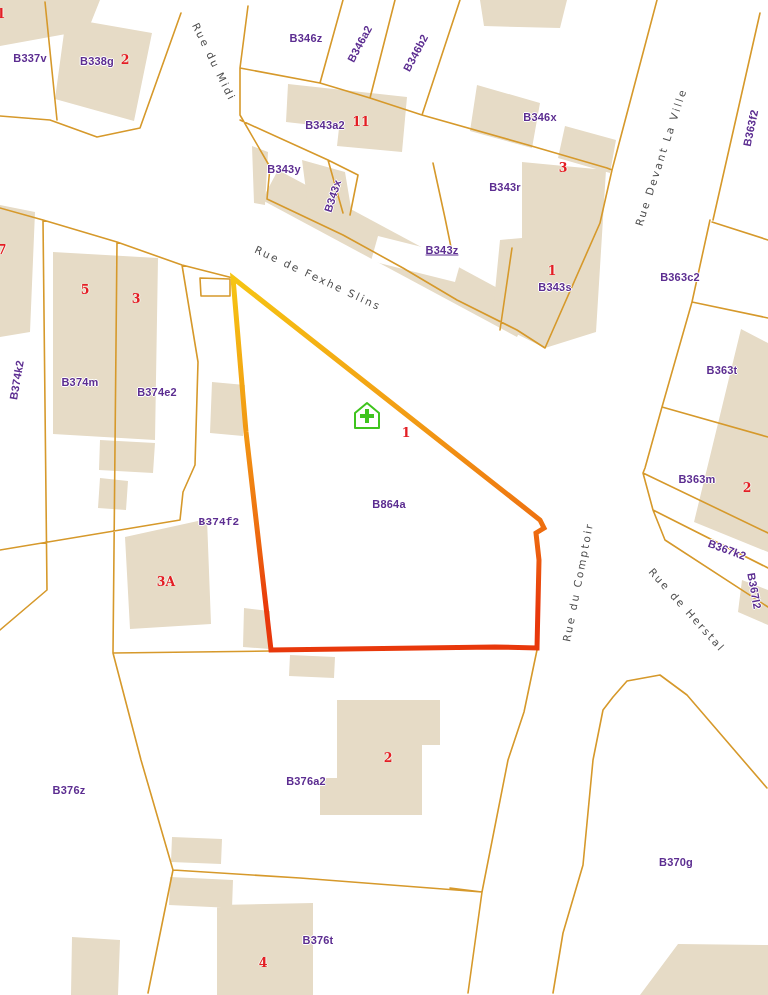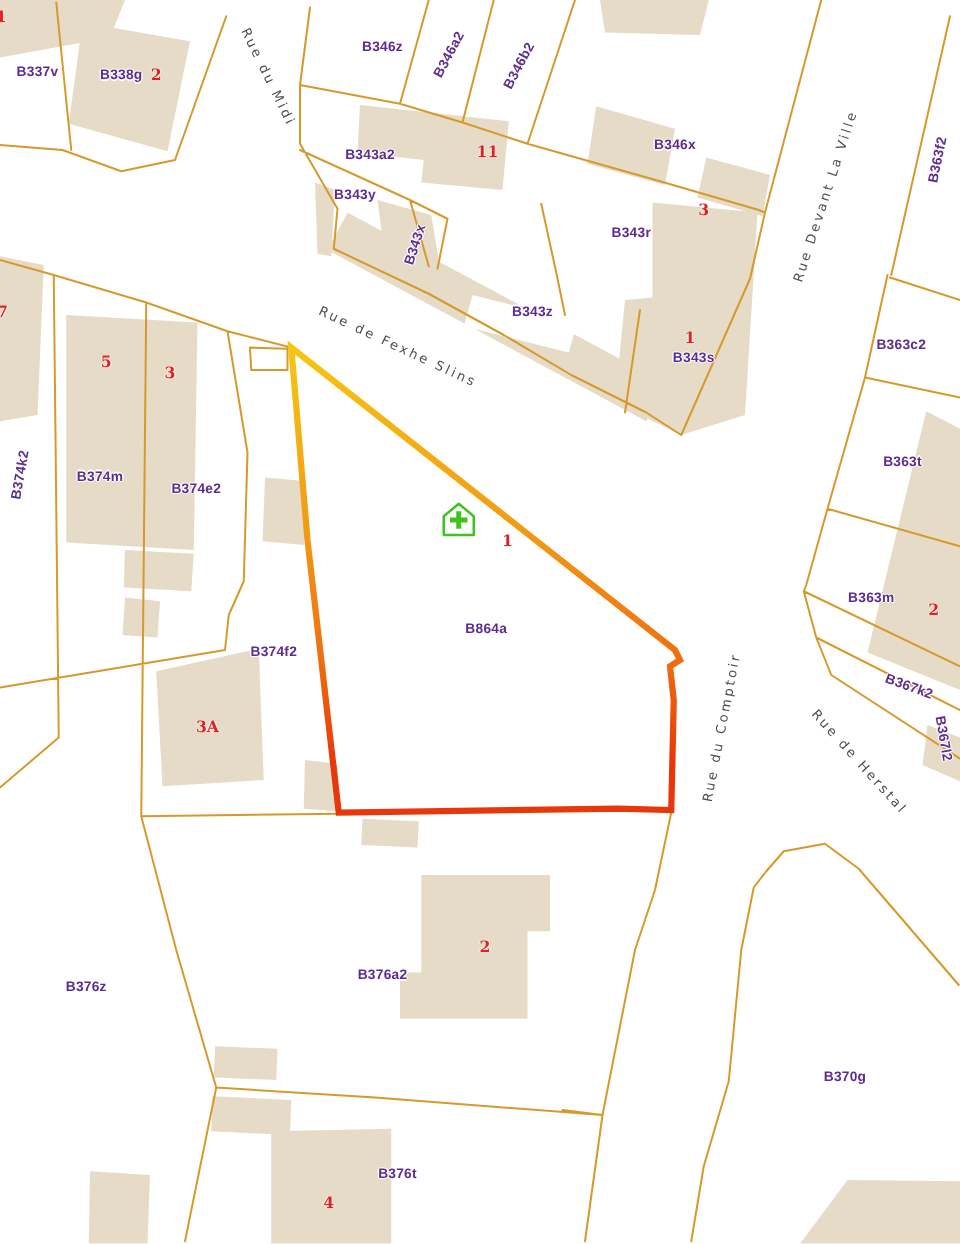--- a/index.html
+++ b/index.html
@@ -129,44 +129,44 @@
     </g>
   </svg>
 
   <div id="labels">
       <span class="lbl parcel" style="left: 30px; top: 58px; --r: 0deg;">B337v</span>
       <span class="lbl parcel" style="left: 97px; top: 61px; --r: 0deg;">B338g</span>
       <span class="lbl parcel" style="left: 306px; top: 38px; --r: 0deg;">B346z</span>
       <span class="lbl parcel" style="left: 360px; top: 44px; --r: -62deg;">B346a2</span>
       <span class="lbl parcel" style="left: 416px; top: 53px; --r: -62deg;">B346b2</span>
       <span class="lbl parcel" style="left: 540px; top: 73px; margin-top: 44px; --r: 0deg;">B346x</span>
-      <span class="lbl parcel" style="left: 296px; top: 125px; --r: 0deg;">B343a2</span>
-      <span class="lbl parcel" style="left: 284px; top: 157px; --r: 0deg;">B343y</span>
+      <span class="lbl parcel" style="left: 325px; top: 125px; --r: 0deg;">B343a2</span>
+      <span class="lbl parcel" style="left: 284px; top: 169px; --r: 0deg;">B343y</span>
       <span class="lbl parcel" style="left: 333px; top: 196px; --r: -72deg;">B343x</span>
-      <span class="lbl parcel" style="left: 426px; top: 250px; --r: 0deg;">B343z</span>
+      <span class="lbl parcel" style="left: 442px; top: 250px; text-decoration: underline; --r: 0deg;">B343z</span>
       <span class="lbl parcel" style="left: 505px; top: 187px; --r: 0deg;">B343r</span>
       <span class="lbl parcel" style="left: 555px; top: 287px; --r: 0deg;">B343s</span>
       <span class="lbl parcel" style="left: 751px; top: 128px; --r: -78deg;">B363f2</span>
-      <span class="lbl parcel" style="left: 721px; top: 277px; --r: 0deg;">B363c2</span>
+      <span class="lbl parcel" style="left: 680px; top: 277px; --r: 0deg;">B363c2</span>
       <span class="lbl parcel" style="left: 722px; top: 370px; --r: 0deg;">B363t</span>
       <span class="lbl parcel" style="left: 697px; top: 479px; text-align: center; --r: 0deg;">B363m</span>
       <span class="lbl parcel" style="left: 727px; top: 550px; --r: 20deg;">B367k2</span>
       <span class="lbl parcel" style="left: 754px; top: 591px; --r: 80deg;">B367l2</span>
       <span class="lbl parcel" style="left: 17px; top: 380px; --r: -80deg;">B374k2</span>
       <span class="lbl parcel" style="left: 80px; top: 382px; --r: 0deg;">B374m</span>
       <span class="lbl parcel" style="left: 157px; top: 392px; --r: 0deg;">B374e2</span>
-      <span class="lbl parcel" style="left: 219px; top: 522px; --r: 0deg;">B374f2</span>
+      <span class="lbl parcel" style="left: 219px; top: 522px; font-family: Liberation Mono, monospace; --r: 0deg;">B374f2</span>
       <span class="lbl parcel" style="left: 389px; top: 504px; --r: 0deg;">B864a</span>
       <span class="lbl parcel" style="left: 69px; top: 790px; --r: 0deg;">B376z</span>
       <span class="lbl parcel" style="left: 266px; top: 781px; margin-left: 40px; --r: 0deg;">B376a2</span>
       <span class="lbl parcel" style="left: 318px; top: 940px; text-align: center; --r: 0deg;">B376t</span>
       <span class="lbl parcel" style="left: 676px; top: 862px; --r: 0deg;">B370g</span>
       <span class="lbl num" style="left: 1px; top: 14px; --r: 0deg;">1</span>
       <span class="lbl num" style="left: 125px; top: 60px; --r: 0deg;">2</span>
-      <span class="lbl num" style="left: 361px; top: 122px; margin-left: 29px; --r: 0deg;">11</span>
+      <span class="lbl num" style="left: 361px; top: 122px; --r: 0deg;">11</span>
       <span class="lbl num" style="left: 563px; top: 168px; --r: 0deg;">3</span>
       <span class="lbl num" style="left: 552px; top: 271px; --r: 0deg;">1</span>
       <span class="lbl num" style="left: 2px; top: 250px; --r: 0deg;">7</span>
       <span class="lbl num" style="left: 85px; top: 290px; --r: 0deg;">5</span>
       <span class="lbl num" style="left: 136px; top: 299px; --r: 0deg;">3</span>
       <span class="lbl num" style="left: 406px; top: 433px; --r: 0deg;">1</span>
       <span class="lbl num" style="left: 166px; top: 582px; --r: 0deg;">3A</span>
       <span class="lbl num" style="left: 747px; top: 488px; --r: 0deg;">2</span>
       <span class="lbl num" style="left: 388px; top: 758px; --r: 0deg;">2</span>
       <span class="lbl num" style="left: 263px; top: 963px; --r: 0deg;">4</span>

